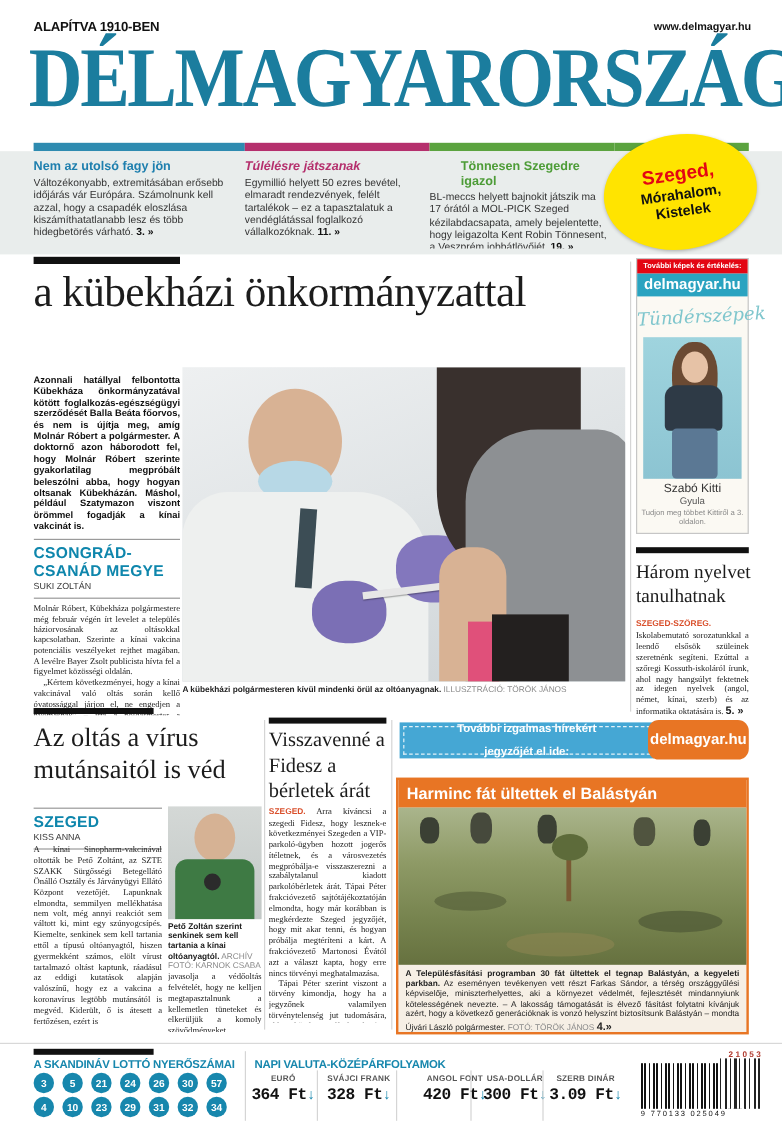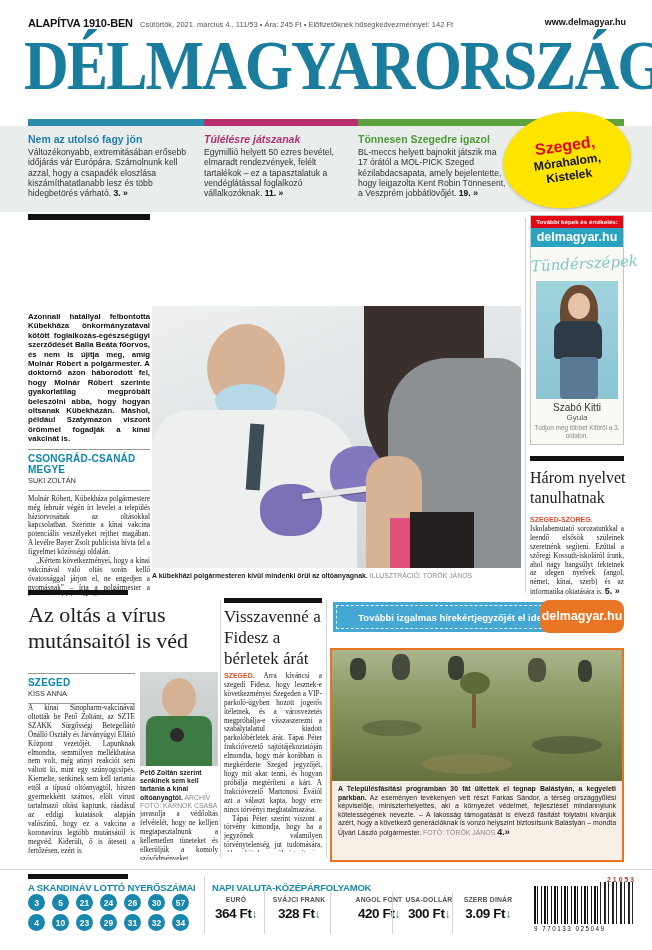--- a/index.html
+++ b/index.html
@@ -16,36 +16,36 @@
             font-family:"Liberation Serif",serif;font-weight:bold;font-size:62px;
             letter-spacing:-2px;line-height:1;transform:scaleY(1.14);transform-origin:top center;}
   .bar{top:119px;height:7px;}
   .bar.b1{left:28px;width:176px;background:#2e8bb0;}
   .bar.b2{left:204px;width:154px;background:#b5306d;}
   .bar.b3{left:358px;width:154px;background:#5ba33f;}
   .bar.b4{left:512px;width:112px;background:#5ba33f;}
   .teaserband{left:0;top:126px;width:652px;height:86px;background:#e9edec;}
   .teaser{top:133px;height:74px;font-size:8.6px;line-height:10.3px;color:#333;}
   .teaser .t{font-weight:bold;font-size:10.5px;line-height:12px;margin-bottom:2px;}
-  .t-blue{color:#1e7fae;} .t-mag{color:#b5306d;font-style:italic;} .t-grn{color:#4d9c37;}
+  .t-blue{color:#1e7fae;} .t-mag{color:#b5306d;font-style:italic;} .t-grn{color:#4d9c37;margin-left:26px;}
   .pageref{font-weight:bold;color:#111;}
   .badge{left:503px;top:112px;width:128px;height:96px;background:#ffe400;border-radius:50%;
          transform:rotate(-8deg);display:flex;flex-direction:column;align-items:center;
          justify-content:center;box-shadow:0 1px 3px rgba(0,0,0,.25);}
   .badge .l1{color:#e30613;font-weight:bold;font-size:16px;}
   .badge .l2{color:#111;font-weight:bold;font-size:12px;}
   .blackbar{background:#111;}
   
   .headline{left:28px;top:224px;width:500px;font-family:"Liberation Serif",serif;
             font-size:36px;line-height:39px;color:#1c1c1c;letter-spacing:-.5px;}
   
   .leftcol{left:28px;top:312px;width:122px;height:284px;}
   .lead{font-weight:bold;font-size:7.8px;line-height:9.4px;color:#111;}
   .rule{border-top:1px solid #9a9a9a;margin:5px 0 3px 0;height:0;}
-  .seclabel{color:#0e86ac;font-weight:bold;font-size:10px;letter-spacing:.2px;}
+  .seclabel{color:#0e86ac;font-weight:bold;font-size:13px;letter-spacing:.2px;}
   .byline{font-size:7.4px;color:#333;margin-top:1px;}
   .bodytxt{font-family:"Liberation Serif",serif;font-size:7.2px;line-height:8.9px;color:#1a1a1a;}
   .indent{text-indent:8px;}
   .endpage{font-weight:bold;font-family:"Liberation Sans",sans-serif;font-size:9px;}
   
   .photo{overflow:hidden;}
   .mainphoto{left:152px;top:306px;width:369px;height:262px;background:linear-gradient(160deg,#eef0f1 0%,#e0e4e6 45%,#ccd2d5 100%);}
   .caption{font-size:6.9px;color:#222;}
   .caption b{font-weight:bold;}
   .credit{color:#8a8a8a;}
@@ -75,21 +75,21 @@
   .petophoto{left:140px;top:672px;width:78px;height:94px;background:linear-gradient(#d4d8d6,#c2c8c6);}
   .petocap{left:140px;top:769px;width:78px;line-height:8.2px;}
   .vacbody2{left:140px;top:810px;width:78px;height:50px;}
   .fidheadbar{left:224px;top:598px;width:98px;height:5px;}
   .fidhead{left:224px;top:606px;width:98px;font-family:"Liberation Serif",serif;
            font-size:17px;line-height:21px;color:#1c1c1c;}
   .fidbody{left:224px;top:672px;width:98px;height:180px;}
   .vline{width:1px;background:#d5d5d5;}
   
   .promoblue{left:333px;top:602px;width:212px;height:30px;background:#45a7d4;color:#fff;
-             display:flex;flex-direction:row;align-items:center;justify-content:flex-end;
+             display:flex;flex-direction:column;align-items:center;justify-content:space-between;
              font-weight:bold;font-size:9.5px;line-height:11px;}
   .promoblue .dash{position:absolute;inset:3px;border:1.5px dashed rgba(255,255,255,.85);}
   .promopill{left:540px;top:600px;width:84px;height:33px;background:#e87524;border-radius:9px;
              color:#fff;font-weight:bold;font-size:12.5px;text-align:center;line-height:33px;}
   .balmod{left:330px;top:648px;width:294px;height:214px;border:2px solid #e87524;
           background:#f6efe5;box-sizing:border-box;}
   .balhead{height:23px;background:#e87524;color:#fff;font-weight:bold;font-size:13.5px;
            line-height:23px;padding-left:7px;}
   .balphoto{height:131px;background:linear-gradient(#aab58c 0%,#8e9a66 35%,#77844f 70%,#66713f 100%);position:relative;}
   .balcap{padding:4px 6px;font-size:6.9px;line-height:8.6px;color:#222;text-align:justify;}
@@ -97,38 +97,37 @@
   .botline{left:0;top:869px;width:652px;height:1px;background:#d8d8d8;}
   .lotbar{left:28px;top:874px;width:100px;height:5px;}
   .lottitle{left:28px;top:882px;font-size:9.5px;font-weight:bold;color:#1787ad;letter-spacing:-.2px;}
   .lotrow{left:28px;display:flex;gap:7px;}
   .r1{top:894px;} .r2{top:914px;}
   .lot{width:17px;height:17px;border-radius:50%;background:#1787ad;color:#fff;font-weight:bold;
        font-size:8.5px;display:flex;align-items:center;justify-content:center;}
   .curtitle{left:212px;top:882px;font-size:9.5px;font-weight:bold;color:#1787ad;letter-spacing:-.2px;}
   .curcol{top:896px;text-align:center;}
   .curlabel{font-size:6.8px;font-weight:bold;color:#555;letter-spacing:.2px;}
-  .curval{font-size:13.5px;font-weight:bold;color:#111;letter-spacing:-.4px;margin-top:3px;}
+  .curval{font-size:13.5px;font-weight:bold;color:#111;letter-spacing:-.4px;margin-top:3px;font-family:Liberation Mono, monospace;}
   .curval .dn{color:#1787ad;font-size:12px;}
   .barcode{left:530px;top:876px;width:110px;height:60px;background:#fff;position:absolute;}
   .bars{position:absolute;left:4px;top:10px;width:88px;height:38px;
         background:repeating-linear-gradient(90deg,#111 0 2px,#fff 2px 3px,#111 3px 4px,#fff 4px 7px,#111 7px 8px,#fff 8px 10px);}
   .bars2{position:absolute;left:70px;top:6px;width:34px;height:42px;
         background:repeating-linear-gradient(90deg,#222 0 1px,#fff 1px 4px,#222 4px 6px,#fff 6px 8px);}
   .bcnum{position:absolute;left:2px;top:49px;font-size:6.3px;letter-spacing:1.5px;color:#111;background:#fff;padding:0 2px;}
   .bcissue{position:absolute;right:4px;top:0;font-size:6.8px;letter-spacing:2px;color:#b03a2e;font-weight:bold;}
   .shape{position:absolute;}
 </style>
 </head>
 <body>
 
 <div class="page">
 
   <div class="abs founded">ALAPÍTVA 1910-BEN</div>
-  <div class="abs dateline">Csütörtök, 2021. március 4., 111/53 • Ára: 245 Ft • Előfizetőknek hűségkedvezménnyel: 142 Ft</div>
   <div class="abs website">www.delmagyar.hu</div>
   <div class="abs masthead">DÉLMAGYARORSZÁG</div>
 
   <div class="abs bar b1"></div>
   <div class="abs bar b2"></div>
   <div class="abs bar b3"></div>
   <div class="abs bar b4"></div>
 
   <div class="abs teaserband"></div>
   <div class="abs teaser clip" style="left:28px;width:168px;">
@@ -148,20 +147,21 @@
   </div>
 
   <div class="abs badge">
     <div class="l1">Szeged,</div>
     <div class="l2">Mórahalom,</div>
     <div class="l2">Kistelek</div>
   </div>
 
   <div class="abs blackbar" style="left:28px;top:214px;width:122px;height:6px;"></div>
   <div class="abs headline">
+    <div>a kübekházi önkormányzattal</div>
   </div>
 
   <div class="abs leftcol clip">
     <div class="lead just">Azonnali hatállyal felbontotta Kübekháza önkormányzatával kötött foglalkozás-egészségügyi szerződését Balla Beáta főorvos, és nem is újítja meg, amíg Molnár Róbert a polgármester. A doktornő azon háborodott fel, hogy Molnár Róbert szerinte gyakorlatilag megpróbált beleszólni abba, hogy hogyan oltsanak Kübekházán. Máshol, például Szatymazon viszont örömmel fogadják a kínai vakcinát is.</div>
     <div class="rule"></div>
     <div class="seclabel">CSONGRÁD-CSANÁD MEGYE</div>
     <div class="byline">SUKI ZOLTÁN</div>
     <div class="rule"></div>
     <div class="bodytxt just" style="margin-top:4px;">Molnár Róbert, Kübekháza polgármestere még február végén írt levelet a település háziorvosának az oltásokkal kapcsolatban. Szerinte a kínai vakcina potenciális veszélyeket rejthet magában. A levélre Bayer Zsolt publicista hívta fel a figyelmet közösségi oldalán.</div>
     <div class="bodytxt just indent">
@@ -251,20 +251,21 @@
   <div class="abs vline" style="left:525px;top:218px;height:375px;"></div>
 
   <div class="abs promoblue">
     <div class="dash"></div>
     <div>További izgalmas hírekért</div>
     <div>jegyzőjét el ide:</div>
   </div>
   <div class="abs promopill">delmagyar.hu</div>
 
   <div class="abs balmod">
+    <div class="balhead">Harminc fát ültettek el Balástyán</div>
     <div class="balphoto photo">
       <div class="shape" style="left:18px;top:8px;width:16px;height:22px;border-radius:40%;background:#3b4034;"></div>
       <div class="shape" style="left:60px;top:4px;width:18px;height:26px;border-radius:40%;background:#46493c;"></div>
       <div class="shape" style="left:116px;top:6px;width:16px;height:24px;border-radius:40%;background:#3b4034;"></div>
       <div class="shape" style="left:196px;top:8px;width:18px;height:24px;border-radius:40%;background:#50543f;"></div>
       <div class="shape" style="left:246px;top:10px;width:14px;height:22px;border-radius:40%;background:#3b4034;"></div>
       <div class="shape" style="left:140px;top:34px;width:4px;height:44px;background:#7a5a34;"></div>
       <div class="shape" style="left:128px;top:22px;width:30px;height:22px;border-radius:50%;background:#5d6b3a;"></div>
       <div class="shape" style="left:30px;top:70px;width:60px;height:16px;border-radius:50%;background:#59633c;opacity:.7;"></div>
       <div class="shape" style="left:200px;top:86px;width:70px;height:18px;border-radius:50%;background:#4f5936;opacity:.7;"></div>

